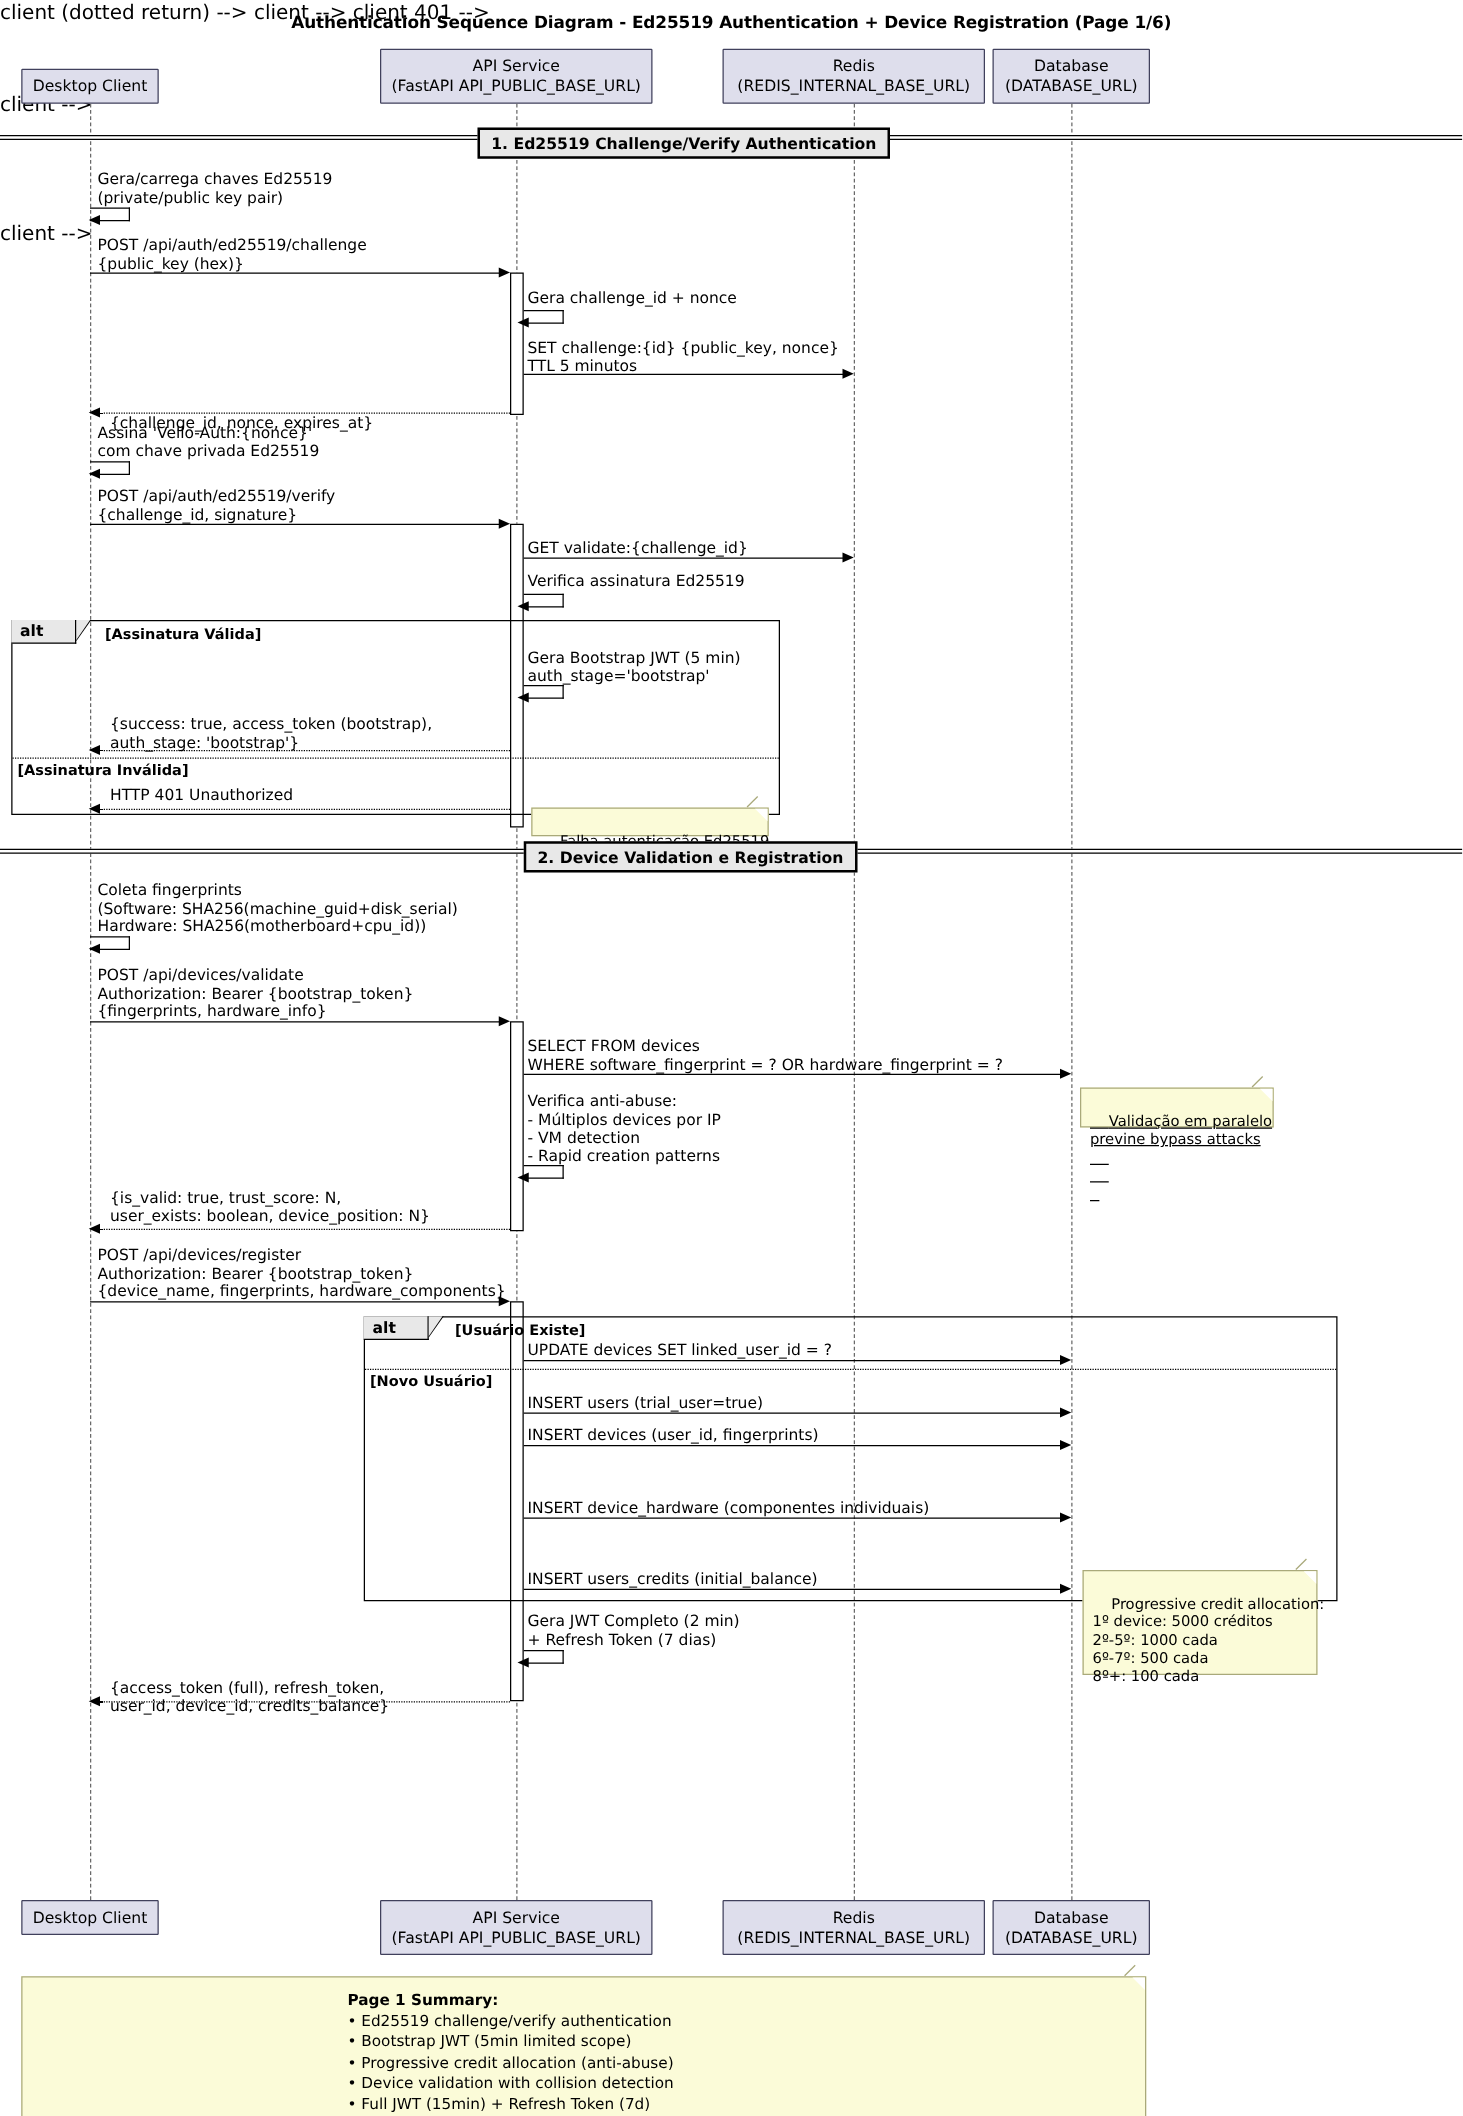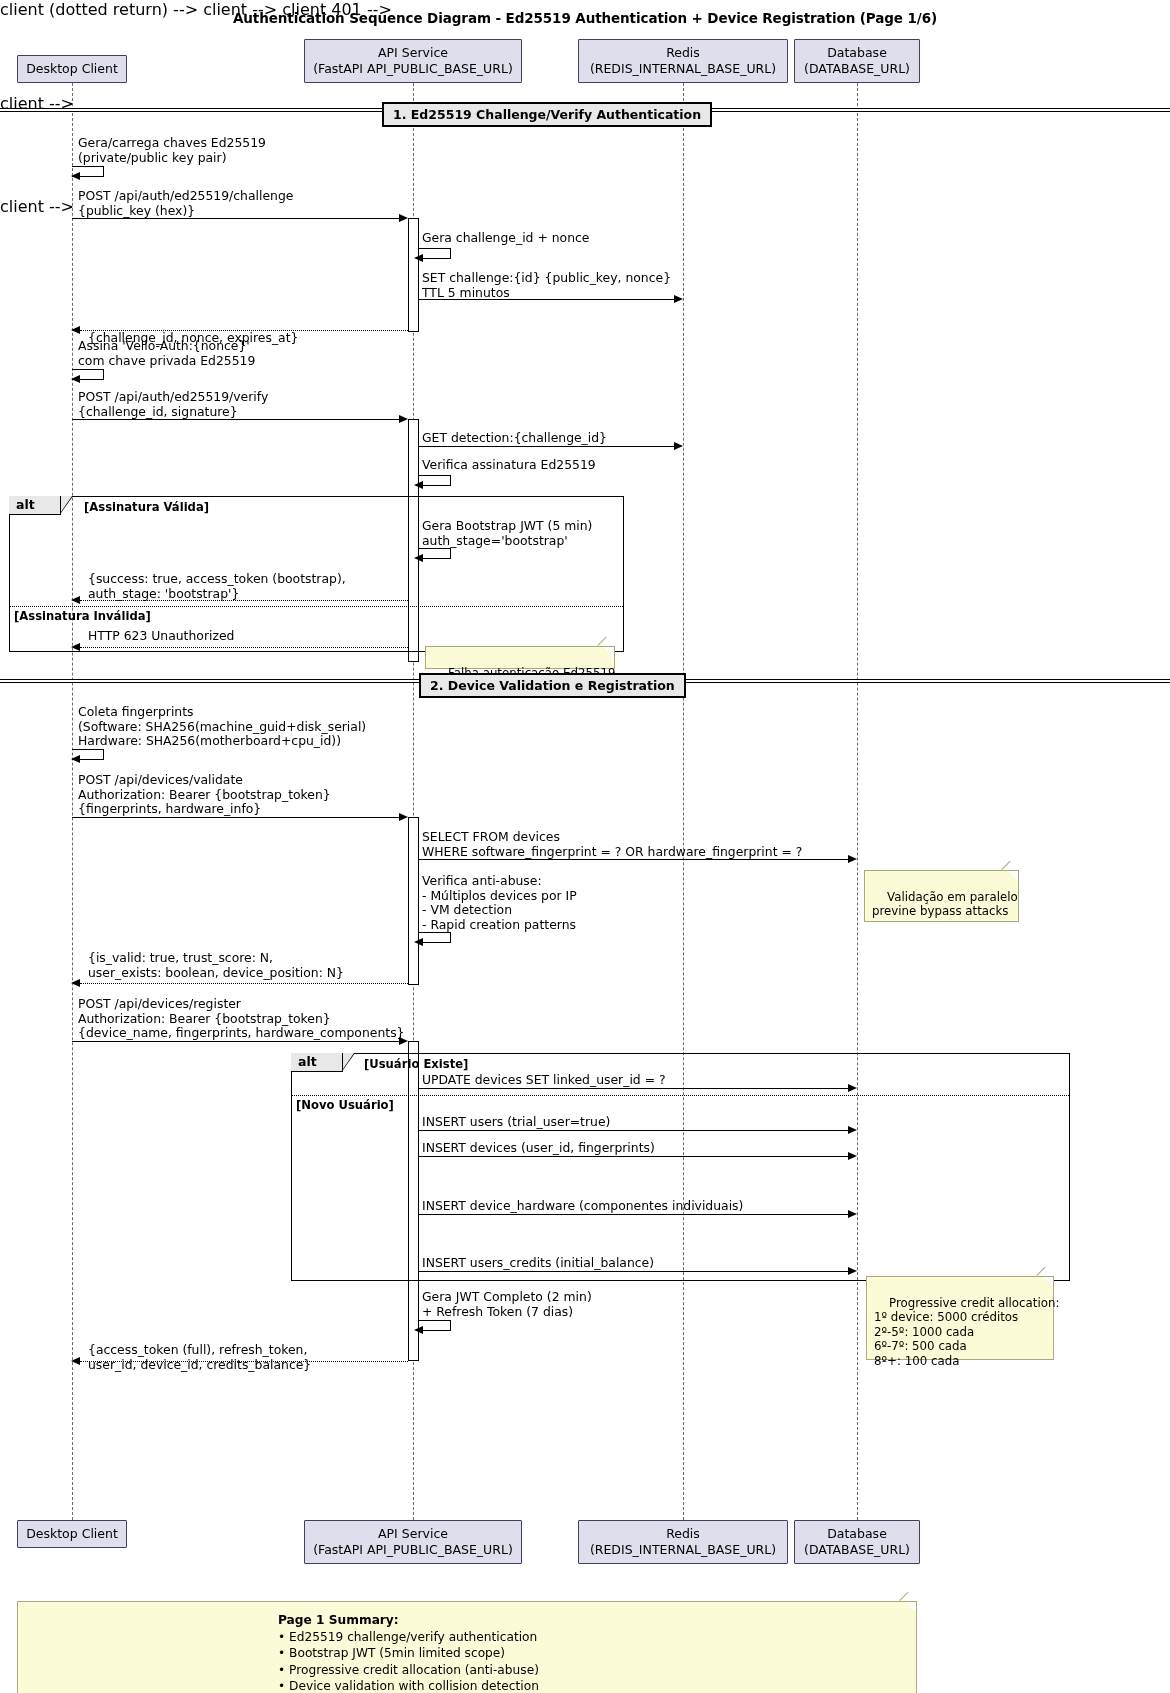--- a/index.html
+++ b/index.html
@@ -265,21 +265,21 @@
   
   <div class="abs msg-text" style="left:78px;top:390px;">POST /api/auth/ed25519/verify
 {challenge_id, signature}</div>
   <div class="abs msg-line" style="left:72px;top:419px;width:331px;"></div>
   <div class="abs arrow-r" style="left:399px;top:414.5px;"></div>
 
   
   <div class="abs activation" style="left:408px;top:419px;height:243px;"></div>
 
   
-  <div class="abs msg-text" style="left:422px;top:431px;">GET detection:{challenge_id}</div>
+  <div class="abs msg-text" style="left:422px;top:431px;">GET validate:{challenge_id}</div>
   <div class="abs msg-line" style="left:419px;top:446px;width:256px;"></div>
   <div class="abs arrow-r" style="left:674px;top:441.5px;"></div>
 
   
   <div class="abs msg-text" style="left:422px;top:458px;">Verifica assinatura Ed25519</div>
   <div class="abs self-msg" style="left:419px;top:475px;"></div>
   <div class="abs arrow-l" style="left:414px;top:481px;"></div>
 
   
   <div class="abs frag" style="left:9px;top:496px;width:615px;height:156px;"></div>
@@ -300,21 +300,21 @@
   <div class="abs msg-text" style="left:88px;top:572px;">{success: true, access_token (bootstrap),
 auth_stage: 'bootstrap'}</div>
   <div class="abs msg-line dotted" style="left:80px;top:600px;width:328px;"></div>
   <div class="abs arrow-l" style="left:71px;top:595.5px;"></div>
 
   
   <div class="abs frag-sep" style="left:10px;top:606px;width:613px;"></div>
   <div class="abs frag-cond" style="left:14px;top:609px;">[Assinatura Inválida]</div>
 
    client 401 --&gt;
-  <div class="abs msg-text" style="left:88px;top:629px;">HTTP 623 Unauthorized</div>
+  <div class="abs msg-text" style="left:88px;top:629px;">HTTP 401 Unauthorized</div>
   <div class="abs msg-line dotted" style="left:80px;top:647px;width:328px;"></div>
   <div class="abs arrow-l" style="left:71px;top:642.5px;"></div>
 
   
   <div class="abs note" style="left:425px;top:627px;width:190px;height:23px;">
     <span>Falha autenticação Ed25519</span>
     <span class="note-fold"></span>
     <span class="note-fold-edge"></span>
   </div>
 
@@ -341,21 +341,21 @@
   
   <div class="abs activation" style="left:408px;top:817px;height:168px;"></div>
 
   
   <div class="abs msg-text" style="left:422px;top:830px;">SELECT FROM devices
 WHERE software_fingerprint = ? OR hardware_fingerprint = ?</div>
   <div class="abs msg-line" style="left:419px;top:859px;width:430px;"></div>
   <div class="abs arrow-r" style="left:848px;top:854.5px;"></div>
 
   
-  <div class="abs note" style="left:864px;top:828px;width:155px;height:52px;">
+  <div class="abs note" style="left:864px;top:828px;width:155px;height:32px;text-decoration:underline;">
     <span>Validação em paralelo
 previne bypass attacks</span>
     <span class="note-fold"></span>
     <span class="note-fold-edge"></span>
   </div>
 
   
   <div class="abs msg-text" style="left:422px;top:874px;">Verifica anti-abuse:
 - Múltiplos devices por IP
 - VM detection

